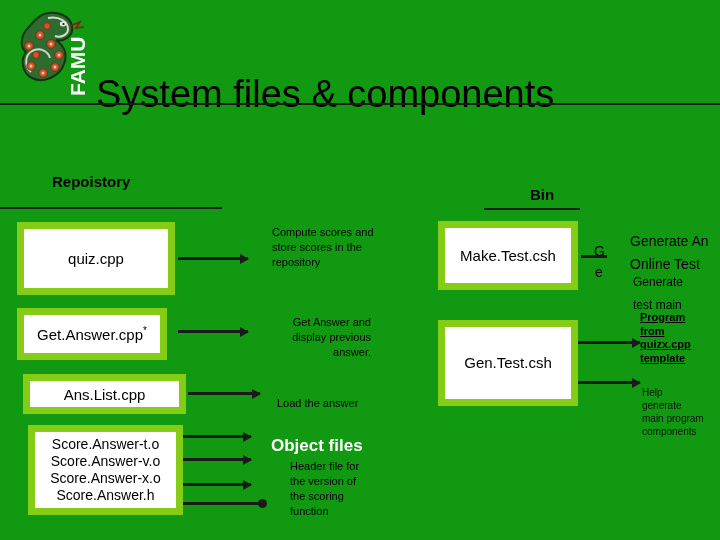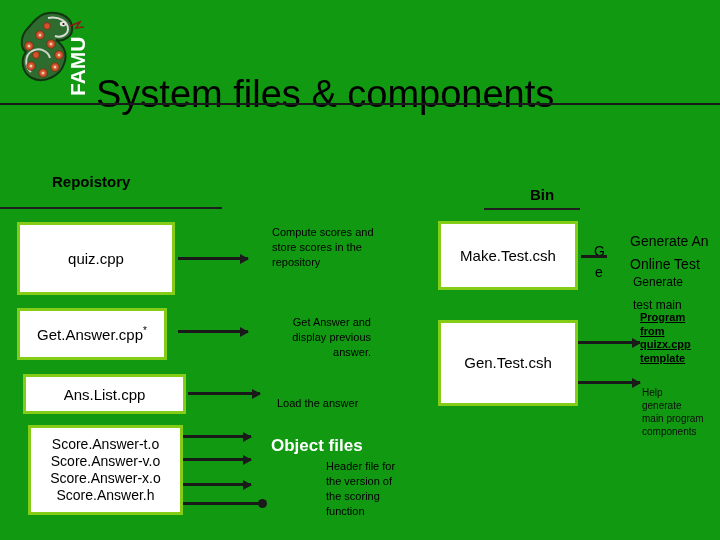--- a/index.html
+++ b/index.html
@@ -73,21 +73,21 @@
     left: 484px;
     top: 208px;
     width: 96px;
     height: 0;
     border-top: 2px solid #1f1f1f;
   }
   
   .box {
     position: absolute;
     background: #ffffff;
-    border: 3px solid #84cc16;
+    border: 7px solid #84cc16;
     box-sizing: border-box;
     display: flex;
     flex-direction: column;
     align-items: center;
     justify-content: center;
     color: #000000;
     font-size: 15px;
     text-align: center;
   }
   .box-quiz      { left: 17px;  top: 222px; width: 158px; height: 73px; }
@@ -112,21 +112,21 @@
   .d-getans  { left: 271px; top: 315px; width: 100px; text-align: right; }
   .d-load    { left: 277px; top: 396px; width: 100px; }
   .d-objfiles {
     position: absolute;
     left: 271px; top: 436px;
     font-size: 17px;
     font-weight: bold;
     color: #ffffff;
     white-space: nowrap;
   }
-  .d-header  { left: 290px; top: 459px; width: 80px; margin-left: 36px; }
+  .d-header  { left: 290px; top: 459px; width: 80px; }
   
   .r-gen {
     position: absolute;
     left: 630px; top: 230px;
     width: 88px;
     font-size: 14px;
     line-height: 23px;
     color: #000000;
   }
   .r-gen2 {

